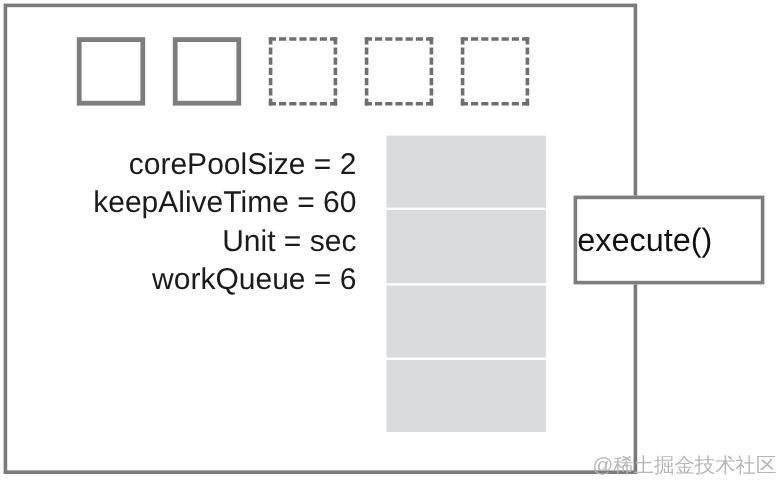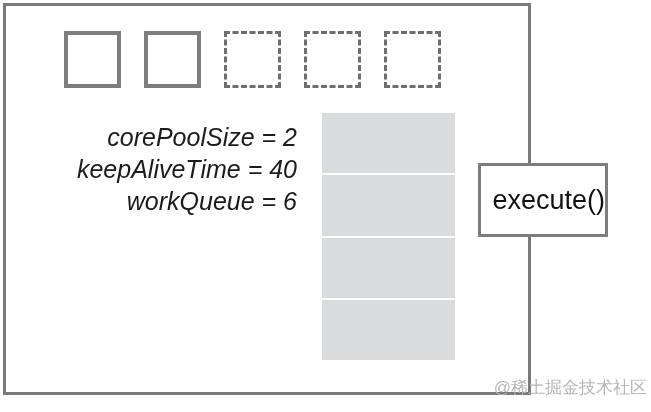--- a/index.html
+++ b/index.html
@@ -48,49 +48,48 @@
   .params {
     position: absolute;
     top: 121px;
     right: 354px;
     text-align: right;
     font-size: 25px;
     line-height: 32px;
     color: var(--text, #1b1b1b);
     white-space: nowrap;
     z-index: 1;
-    font-style: italic;
   }
   .queue {
     position: absolute;
     left: 322px;
     top: 113px;
     width: 133px;
     height: 247px;
     display: flex;
     flex-direction: column;
     gap: 2px;
     z-index: 1;
   }
   .queue-slot {
     flex: 1;
     background: var(--queue-fill, #d9dbdc);
   }
   .execute-box {
     position: absolute;
     left: 478px;
     top: 163px;
-    width: 130px;
+    width: 159px;
     height: 74px;
     box-sizing: border-box;
     background: #ffffff;
     border: 3px solid var(--square-border, #7d7d7d);
     display: flex;
     align-items: center;
-    justify-content: flex-end;
+    justify-content: flex-start;
     z-index: 2;
   }
   .execute-label {
     font-size: 27px;
     color: #111111;
     white-space: nowrap;
   }
   .watermark {
     position: absolute;
     top: 378px;
@@ -112,21 +111,22 @@
   <div class="squares-row" id="squares-row">
       <div class="square solid"></div>
       <div class="square solid"></div>
       <div class="square dashed"></div>
       <div class="square dashed"></div>
       <div class="square dashed"></div>
     </div>
 
   <div class="params" id="params">
       <div>corePoolSize = 2</div>
-      <div>keepAliveTime = 40</div>
+      <div>keepAliveTime = 60</div>
+      <div>Unit = sec</div>
       <div>workQueue = 6</div>
     </div>
 
   <div class="queue" id="queue">
       <div class="queue-slot"></div>
       <div class="queue-slot"></div>
       <div class="queue-slot"></div>
       <div class="queue-slot"></div>
     </div>
 

